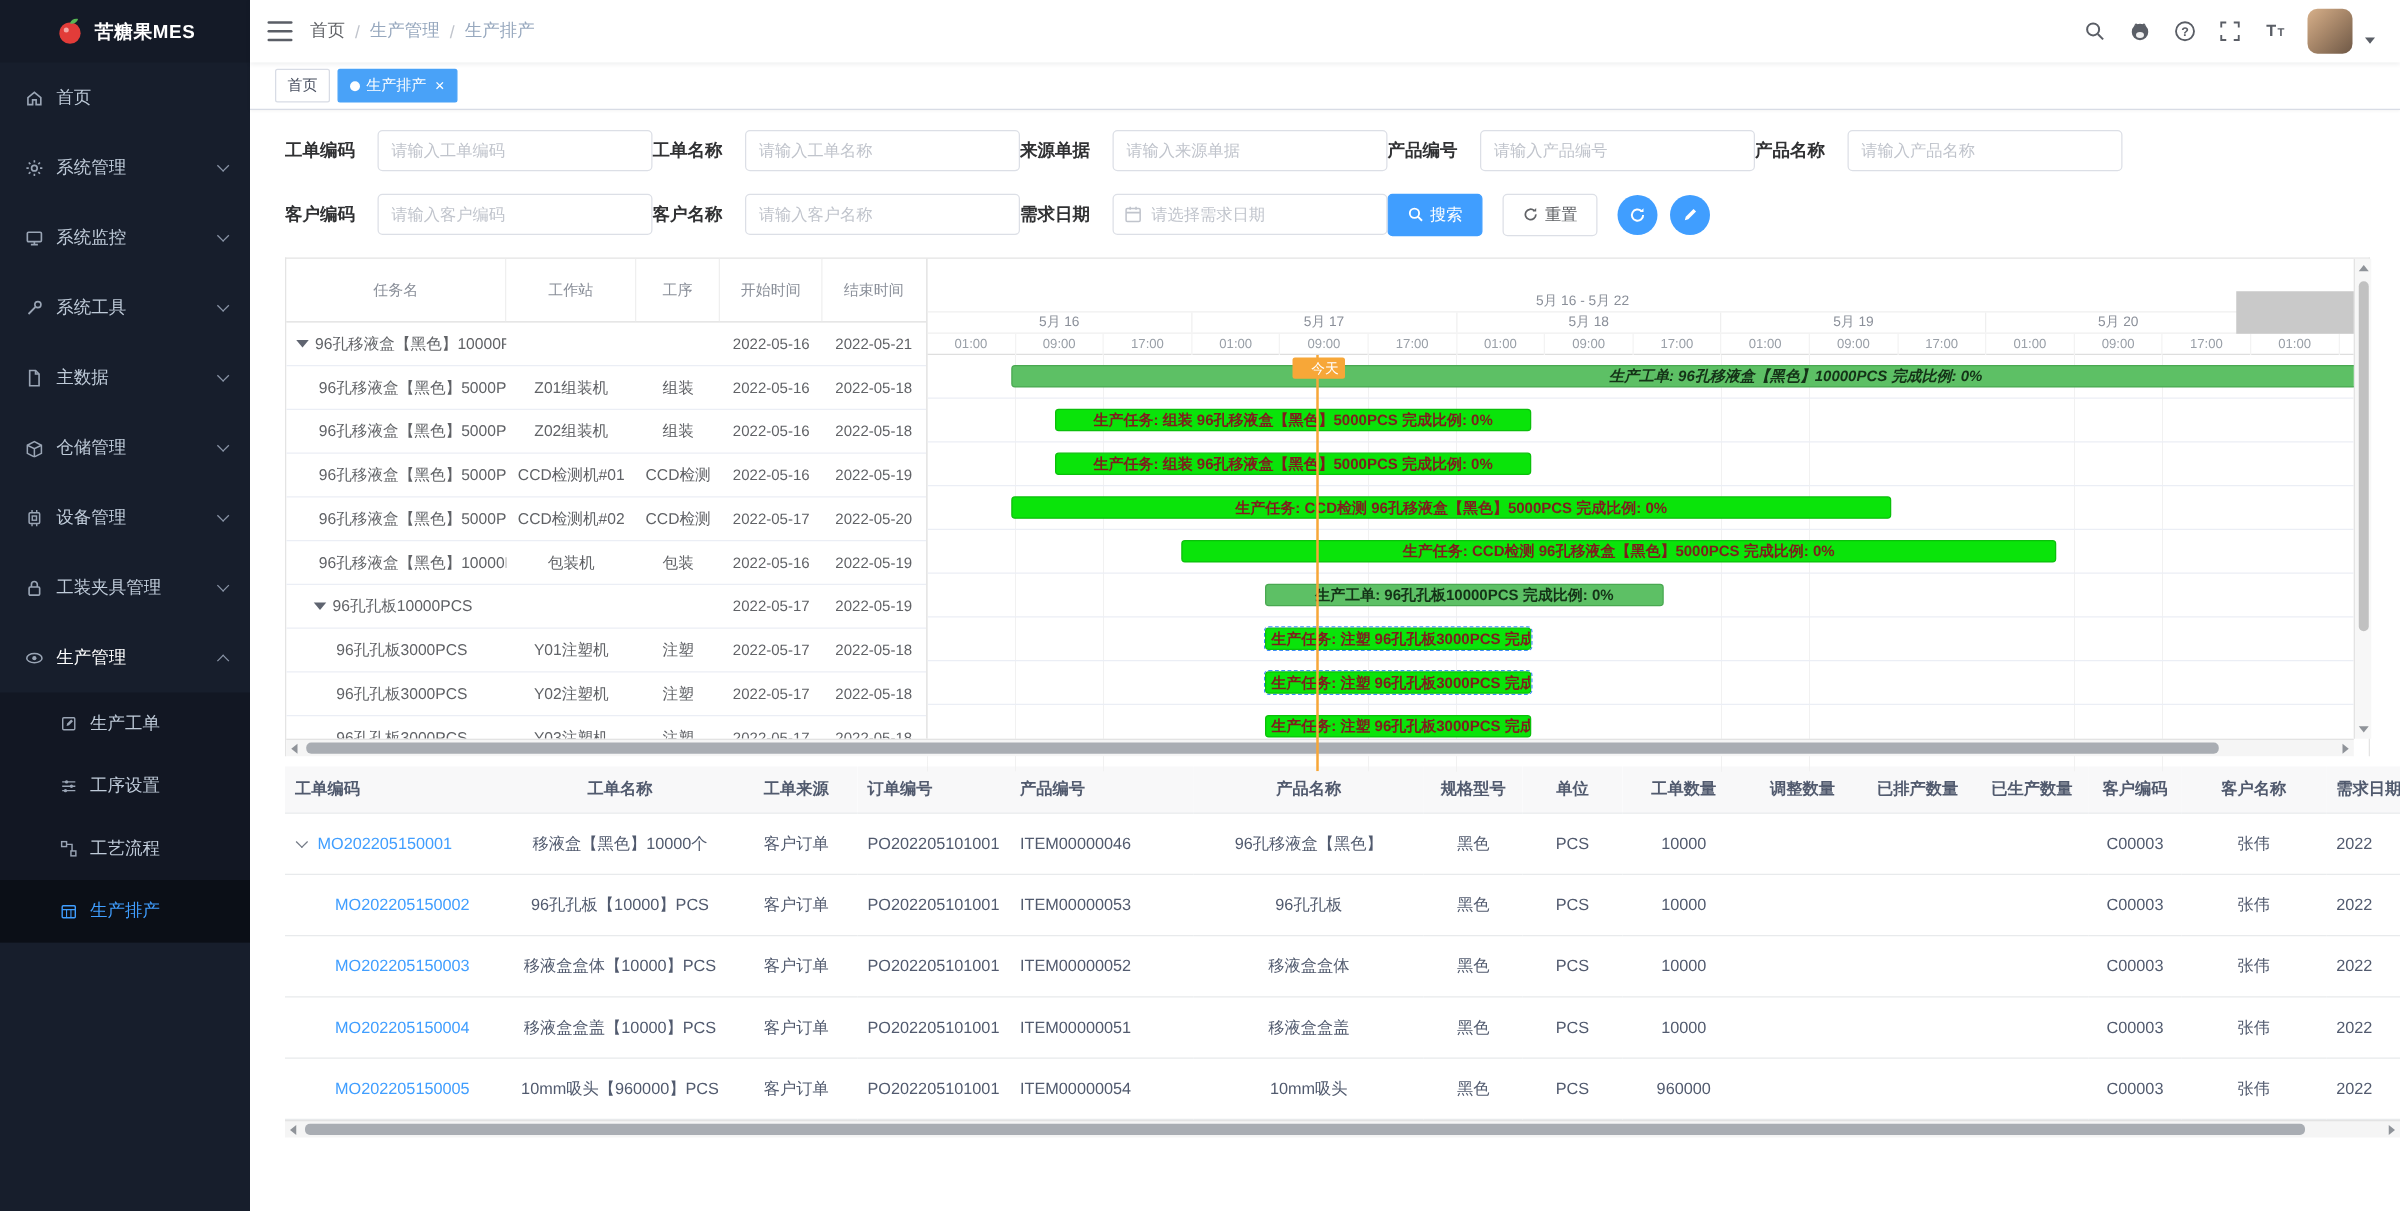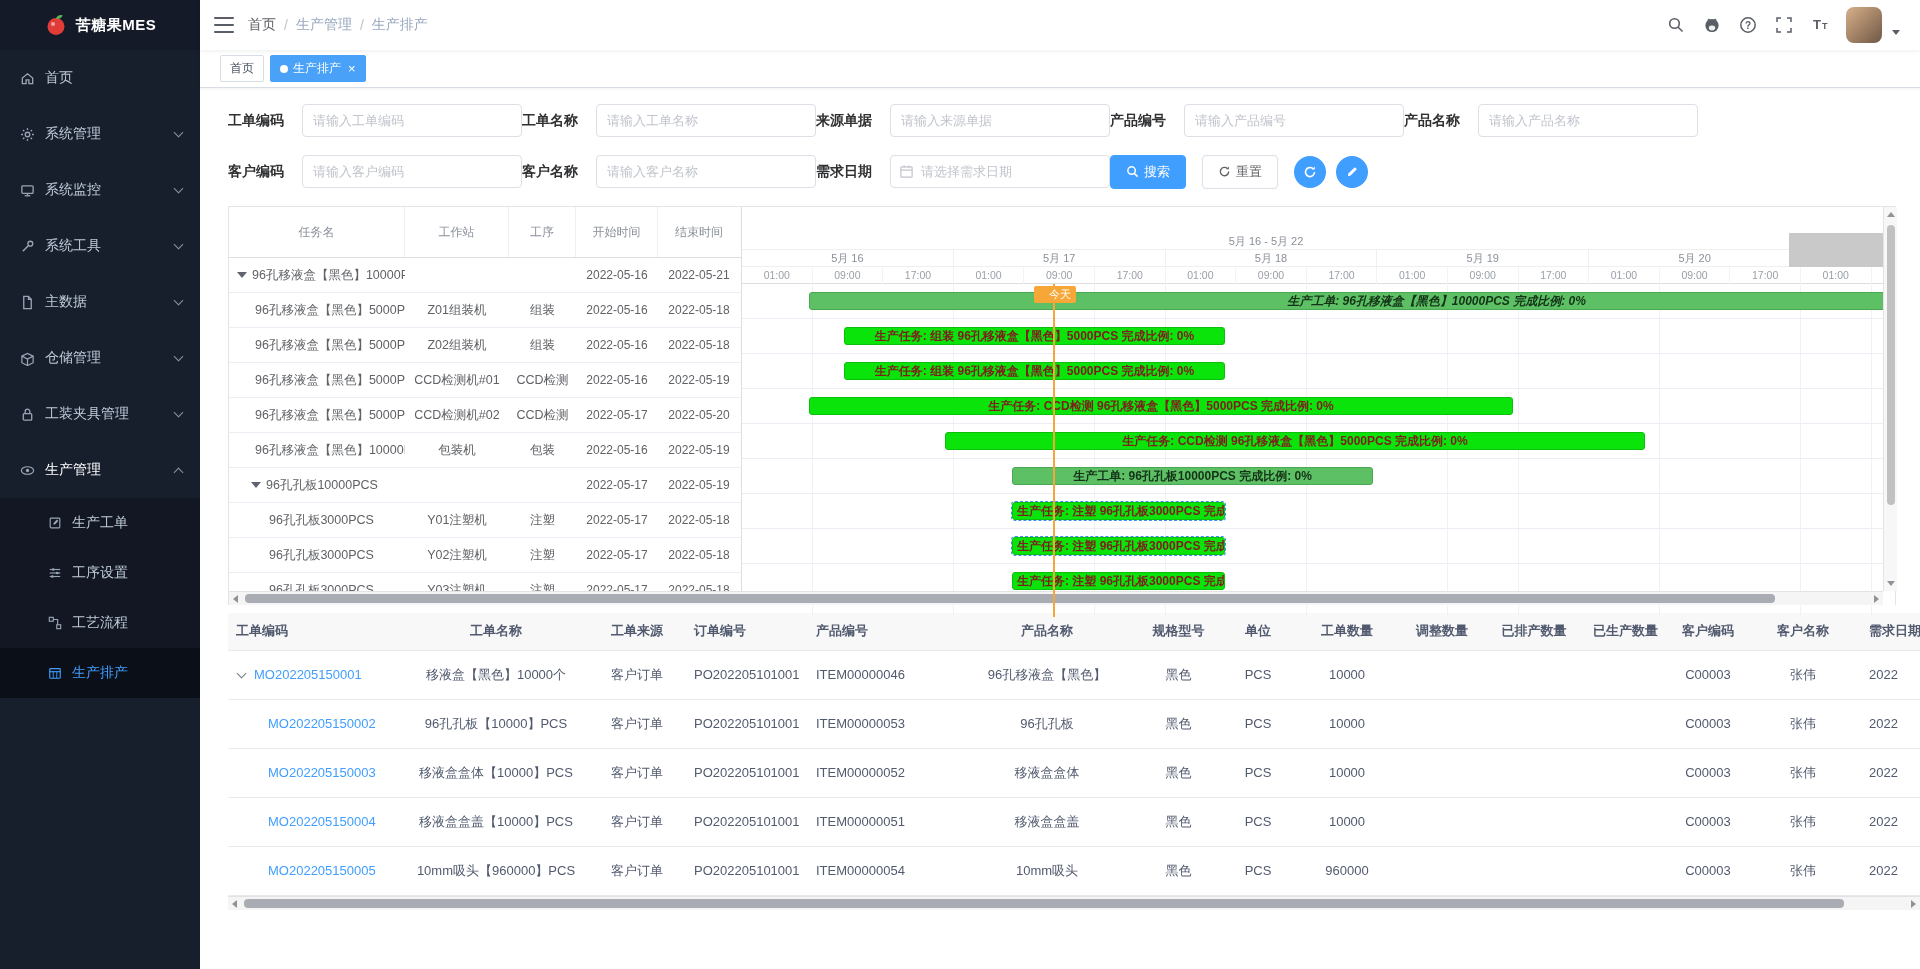--- a/index.html
+++ b/index.html
@@ -208,20 +208,36 @@
               <path d="M2 5.5 8 2.5l6 3v7l-6 3-6-3z" fill="none" stroke="currentColor" stroke-width="1.3"></path>
               <path d="M2 5.5 8 8.5l6-3M8 8.5V15" fill="none" stroke="currentColor" stroke-width="1.3"></path>
             </svg>
           </span>
         <span class="mi-label">仓储管理</span>
         <span class="chev"></span>
       </div>
       <div class="menu-item">
         <span class="s-icon">
             <svg viewBox="0 0 16 16" width="15" height="15">
+              <rect x="3.5" y="3.5" width="9" height="9" rx="1" fill="none" stroke="currentColor" stroke-width="1.3"></rect>
+              <rect x="6.2" y="6.2" width="3.6" height="3.6" fill="none" stroke="currentColor" stroke-width="1.2"></rect>
+              <g stroke="currentColor" stroke-width="1.2">
+                <line x1="6" y1="1" x2="6" y2="3.5"></line>
+                <line x1="10" y1="1" x2="10" y2="3.5"></line>
+                <line x1="6" y1="12.5" x2="6" y2="15"></line>
+                <line x1="10" y1="12.5" x2="10" y2="15"></line>
+              </g>
+            </svg>
+          </span>
+        <span class="mi-label">设备管理</span>
+        <span class="chev"></span>
+      </div>
+      <div class="menu-item">
+        <span class="s-icon">
+            <svg viewBox="0 0 16 16" width="15" height="15">
               <rect x="3.5" y="7" width="9" height="7" rx="1" fill="none" stroke="currentColor" stroke-width="1.4"></rect>
               <path d="M5.5 7V4.8a2.5 2.5 0 0 1 5 0V7" fill="none" stroke="currentColor" stroke-width="1.4"></path>
             </svg>
           </span>
         <span class="mi-label">工装夹具管理</span>
         <span class="chev"></span>
       </div>
       <div class="menu-item active-parent">
         <span class="s-icon">
             <svg viewBox="0 0 16 16" width="15" height="15">
@@ -581,21 +597,21 @@
               <div class="c-row">
                 <div class="bar task" style="left: 102px; width: 381px;">生产任务: 组装 96孔移液盒【黑色】5000PCS 完成比例: 0%</div>
               </div>
               <div class="c-row">
                 <div class="bar task" style="left: 67px; width: 704px;">生产任务: CCD检测 96孔移液盒【黑色】5000PCS 完成比例: 0%</div>
               </div>
               <div class="c-row">
                 <div class="bar task" style="left: 203px; width: 700px;">生产任务: CCD检测 96孔移液盒【黑色】5000PCS 完成比例: 0%</div>
               </div>
               <div class="c-row">
-                <div class="bar project" style="left: 270px; width: 361px;">生产工单: 96孔孔板10000PCS 完成比例: 0%</div>
+                <div class="bar project" style="left: 270px; width: 319px;">生产工单: 96孔孔板10000PCS 完成比例: 0%</div>
               </div>
               <div class="c-row">
                 <div class="bar task dashed" style="left: 270px; width: 213px;">生产任务: 注塑 96孔孔板3000PCS 完成比例: 0%</div>
               </div>
               <div class="c-row">
                 <div class="bar task dashed" style="left: 270px; width: 213px;">生产任务: 注塑 96孔孔板3000PCS 完成比例: 0%</div>
               </div>
               <div class="c-row">
                 <div class="bar task" style="left: 270px; width: 213px;">生产任务: 注塑 96孔孔板3000PCS 完成比例: 0%</div>
               </div>

